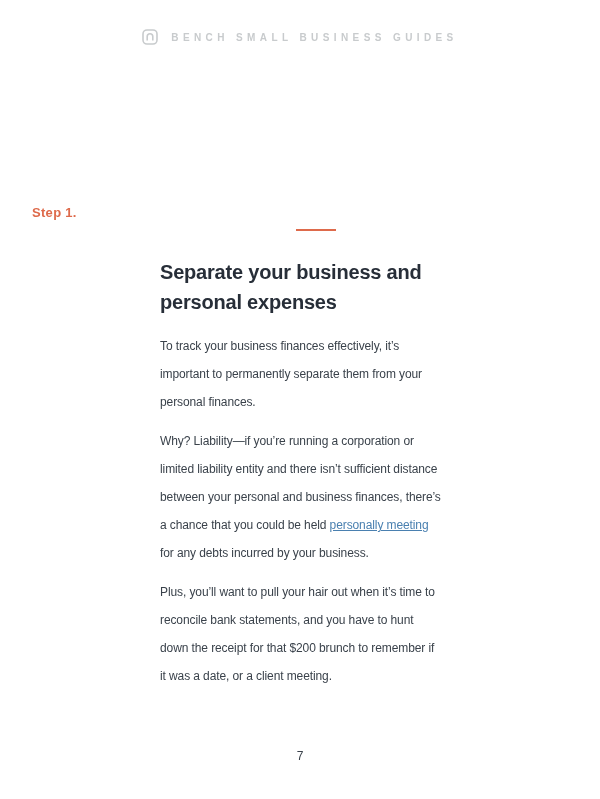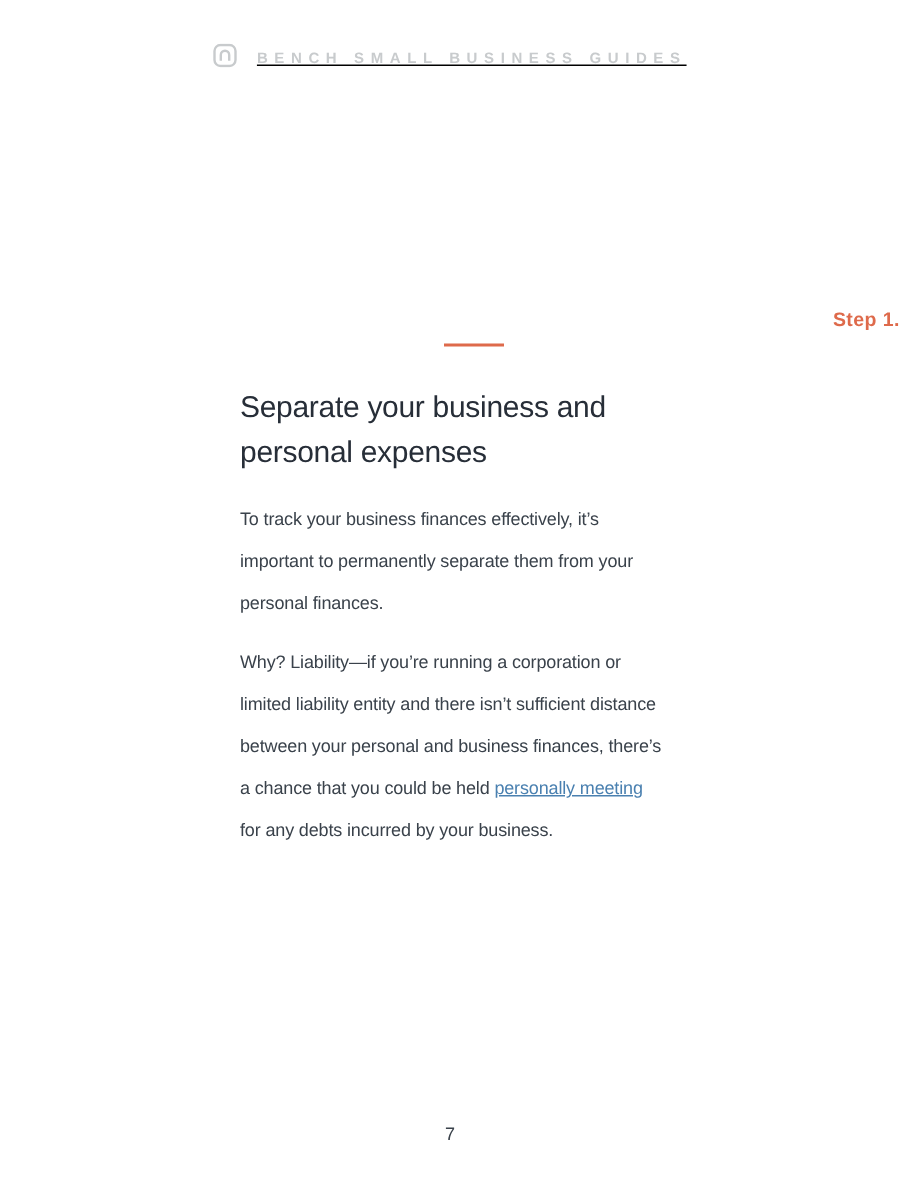--- a/index.html
+++ b/index.html
@@ -16,39 +16,38 @@
     overflow: hidden;
   }
   
   .header {
     position: absolute;
     top: 29px;
     left: 0;
     right: 0;
     display: flex;
     justify-content: center;
-    align-items: flex-end;
+    align-items: center;
     gap: 13px;
-    text-decoration: underline;
   }
   .logo-icon svg { display: block; }
   .header-title {
     font-size: 10px;
     font-weight: bold;
     letter-spacing: 4.4px;
     color: #c8cbcd;
     white-space: nowrap;
   }
   
   .step-block {
     position: absolute;
     top: 205px;
     left: 0;
     right: 0;
-    text-align: right;
+    text-align: left;
     margin-left: 32px;
   }
   .step-label {
     font-size: 13px;
     font-weight: bold;
     letter-spacing: 0.3px;
     color: #de6a4b;
   }
   .step-divider {
     width: 40px;
@@ -60,21 +59,21 @@
   .content {
     position: absolute;
     top: 257px;
     left: 160px;
     width: 282px;
   }
   .heading {
     margin: 0 0 15px 0;
     font-size: 20px;
     line-height: 30px;
-    font-weight: normal;
+    font-weight: bold;
     letter-spacing: -0.2px;
     color: #272e38;
   }
   .para {
     margin: 0 0 11px 0;
     font-size: 12px;
     line-height: 28px;
     letter-spacing: -0.1px;
     color: #3a424b;
   }
@@ -114,17 +113,18 @@
     <div class="step-divider"></div>
   </div>
 
   <div class="content">
     <h1 class="heading"><span>Separate your business and</span><br><span>personal expenses</span></h1>
 
     <p class="para">To track your business finances effectively, it’s important to permanently separate them from your personal finances.</p>
 
     <p class="para"><span>Why? Liability—if you’re running a corporation or limited liability entity and there isn’t sufficient distance between your personal and business finances, there’s a chance that you could be held </span><a class="inline-link">personally meeting</a><span> for any debts incurred by your business.</span></p>
 
+    <p class="para">Plus, you’ll want to pull your hair out when it’s time to reconcile bank statements, and you have to hunt down the receipt for that $200 brunch to remember if it was a date, or a client meeting.</p>
   </div>
 
   <div class="page-number">7</div>
 
 </div>
 
 </body></html>

